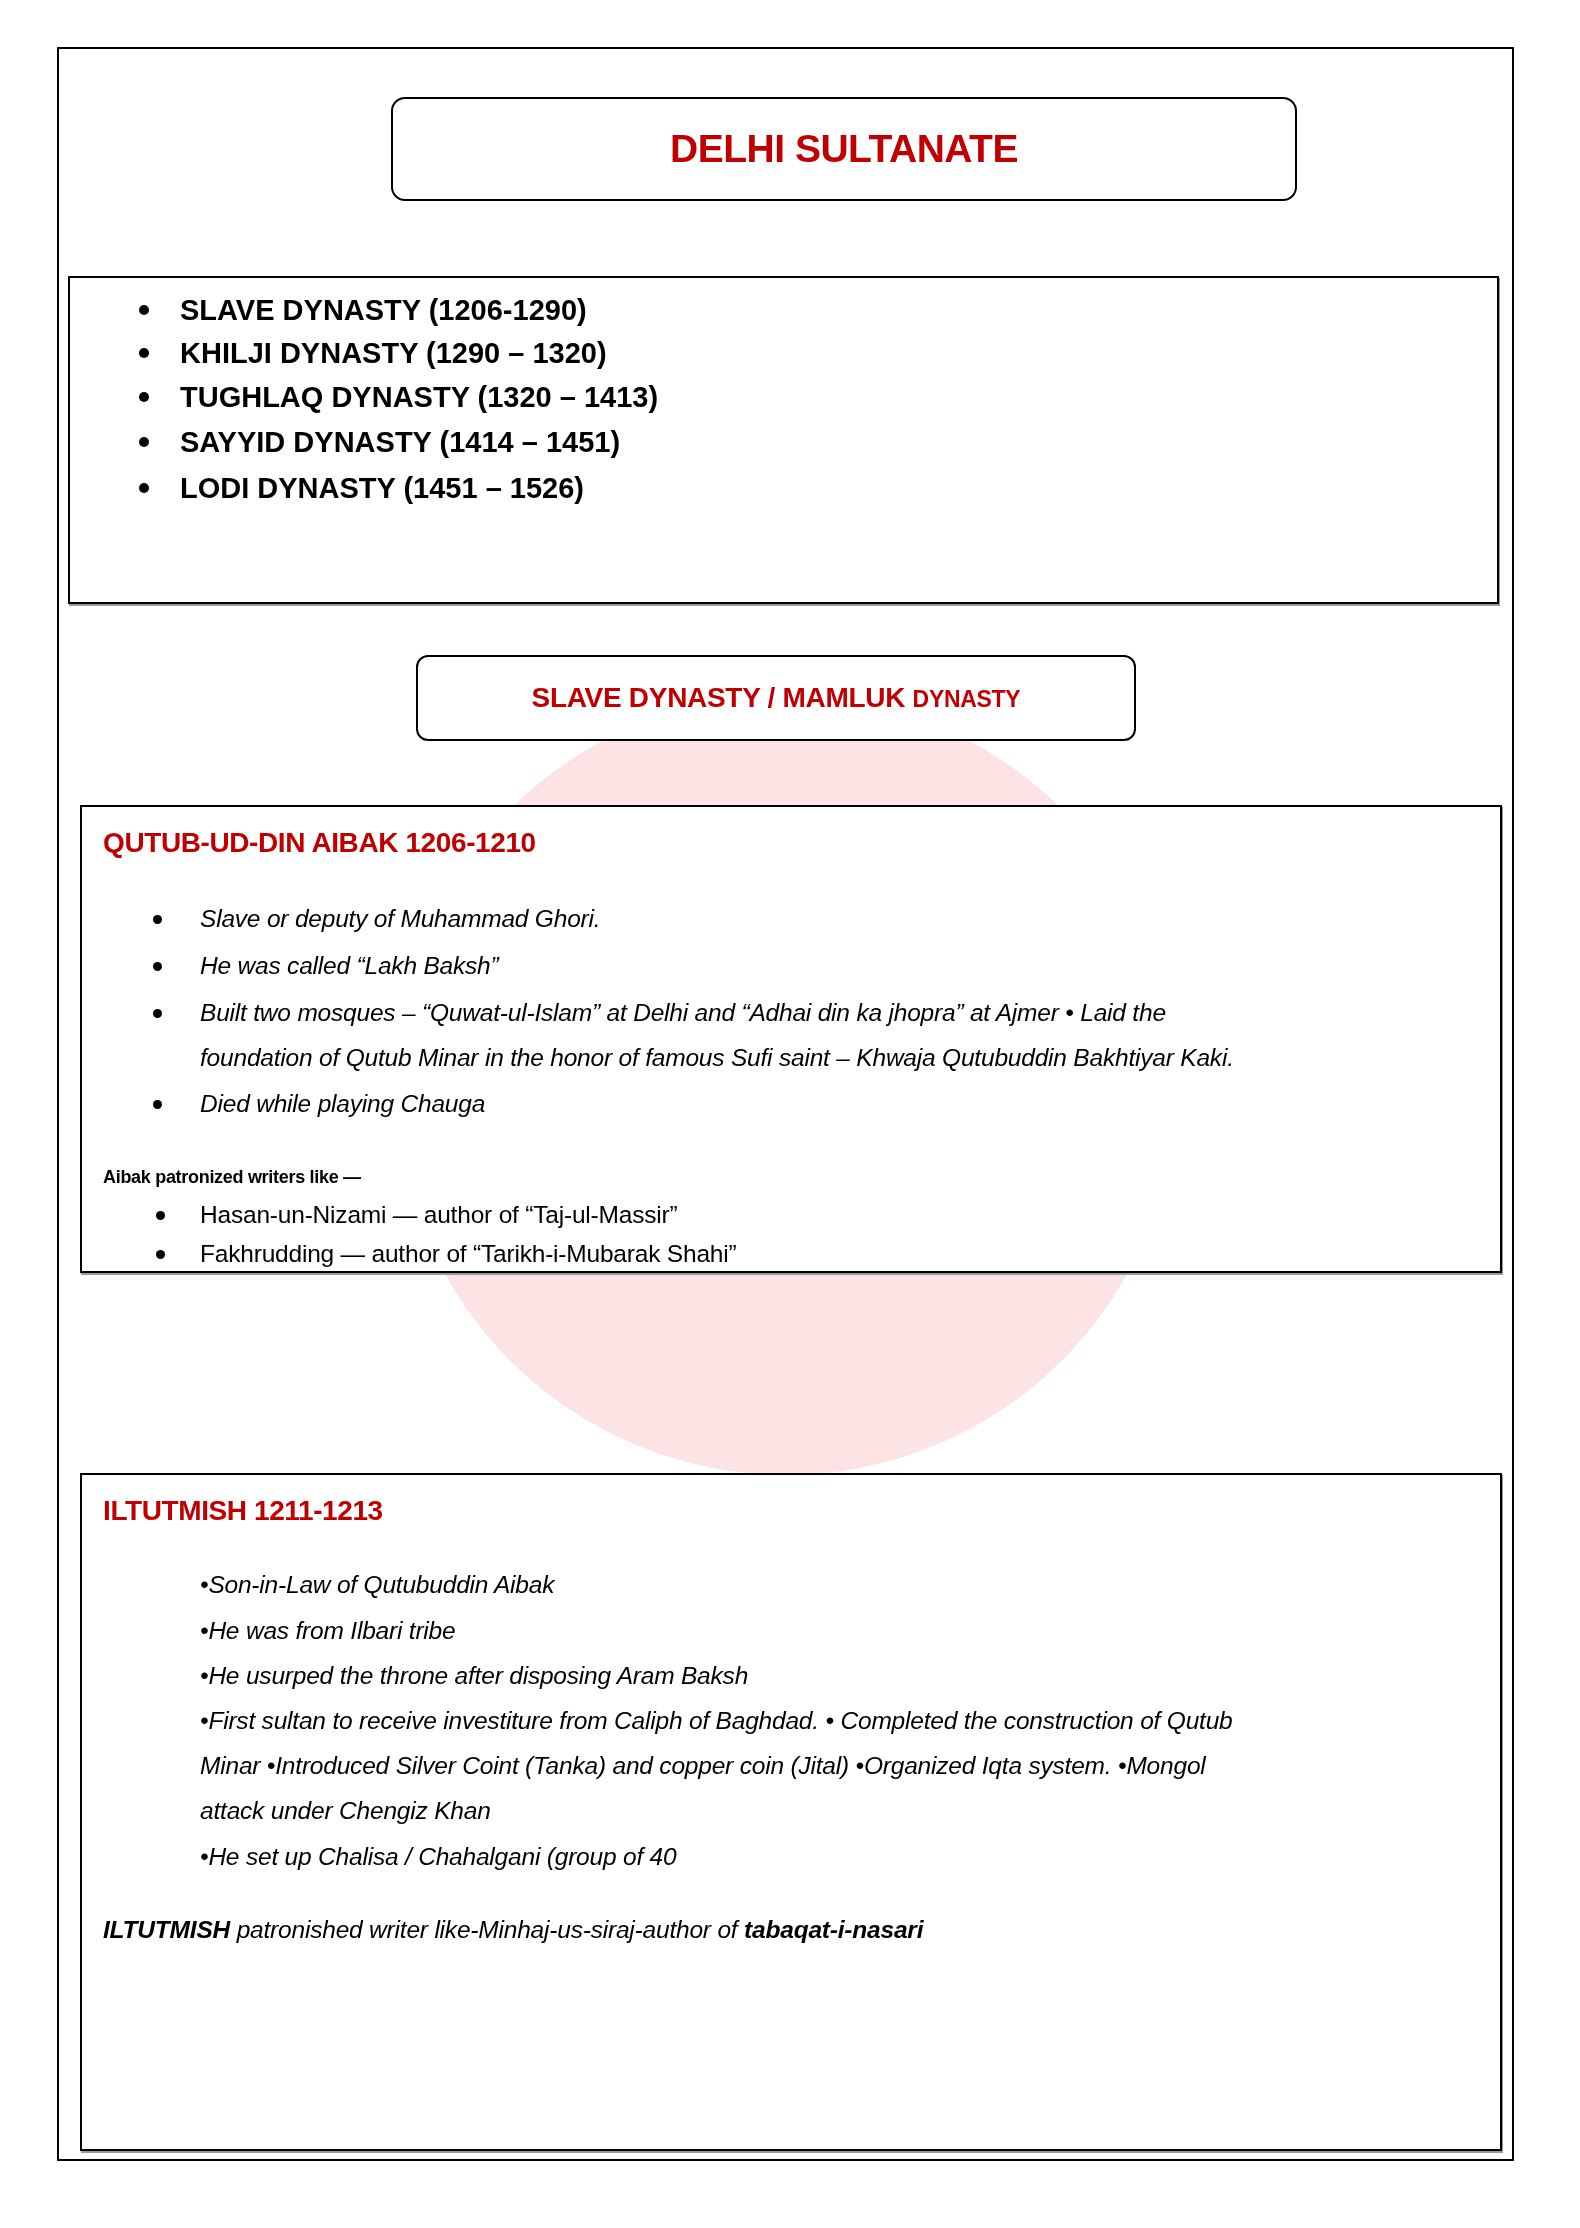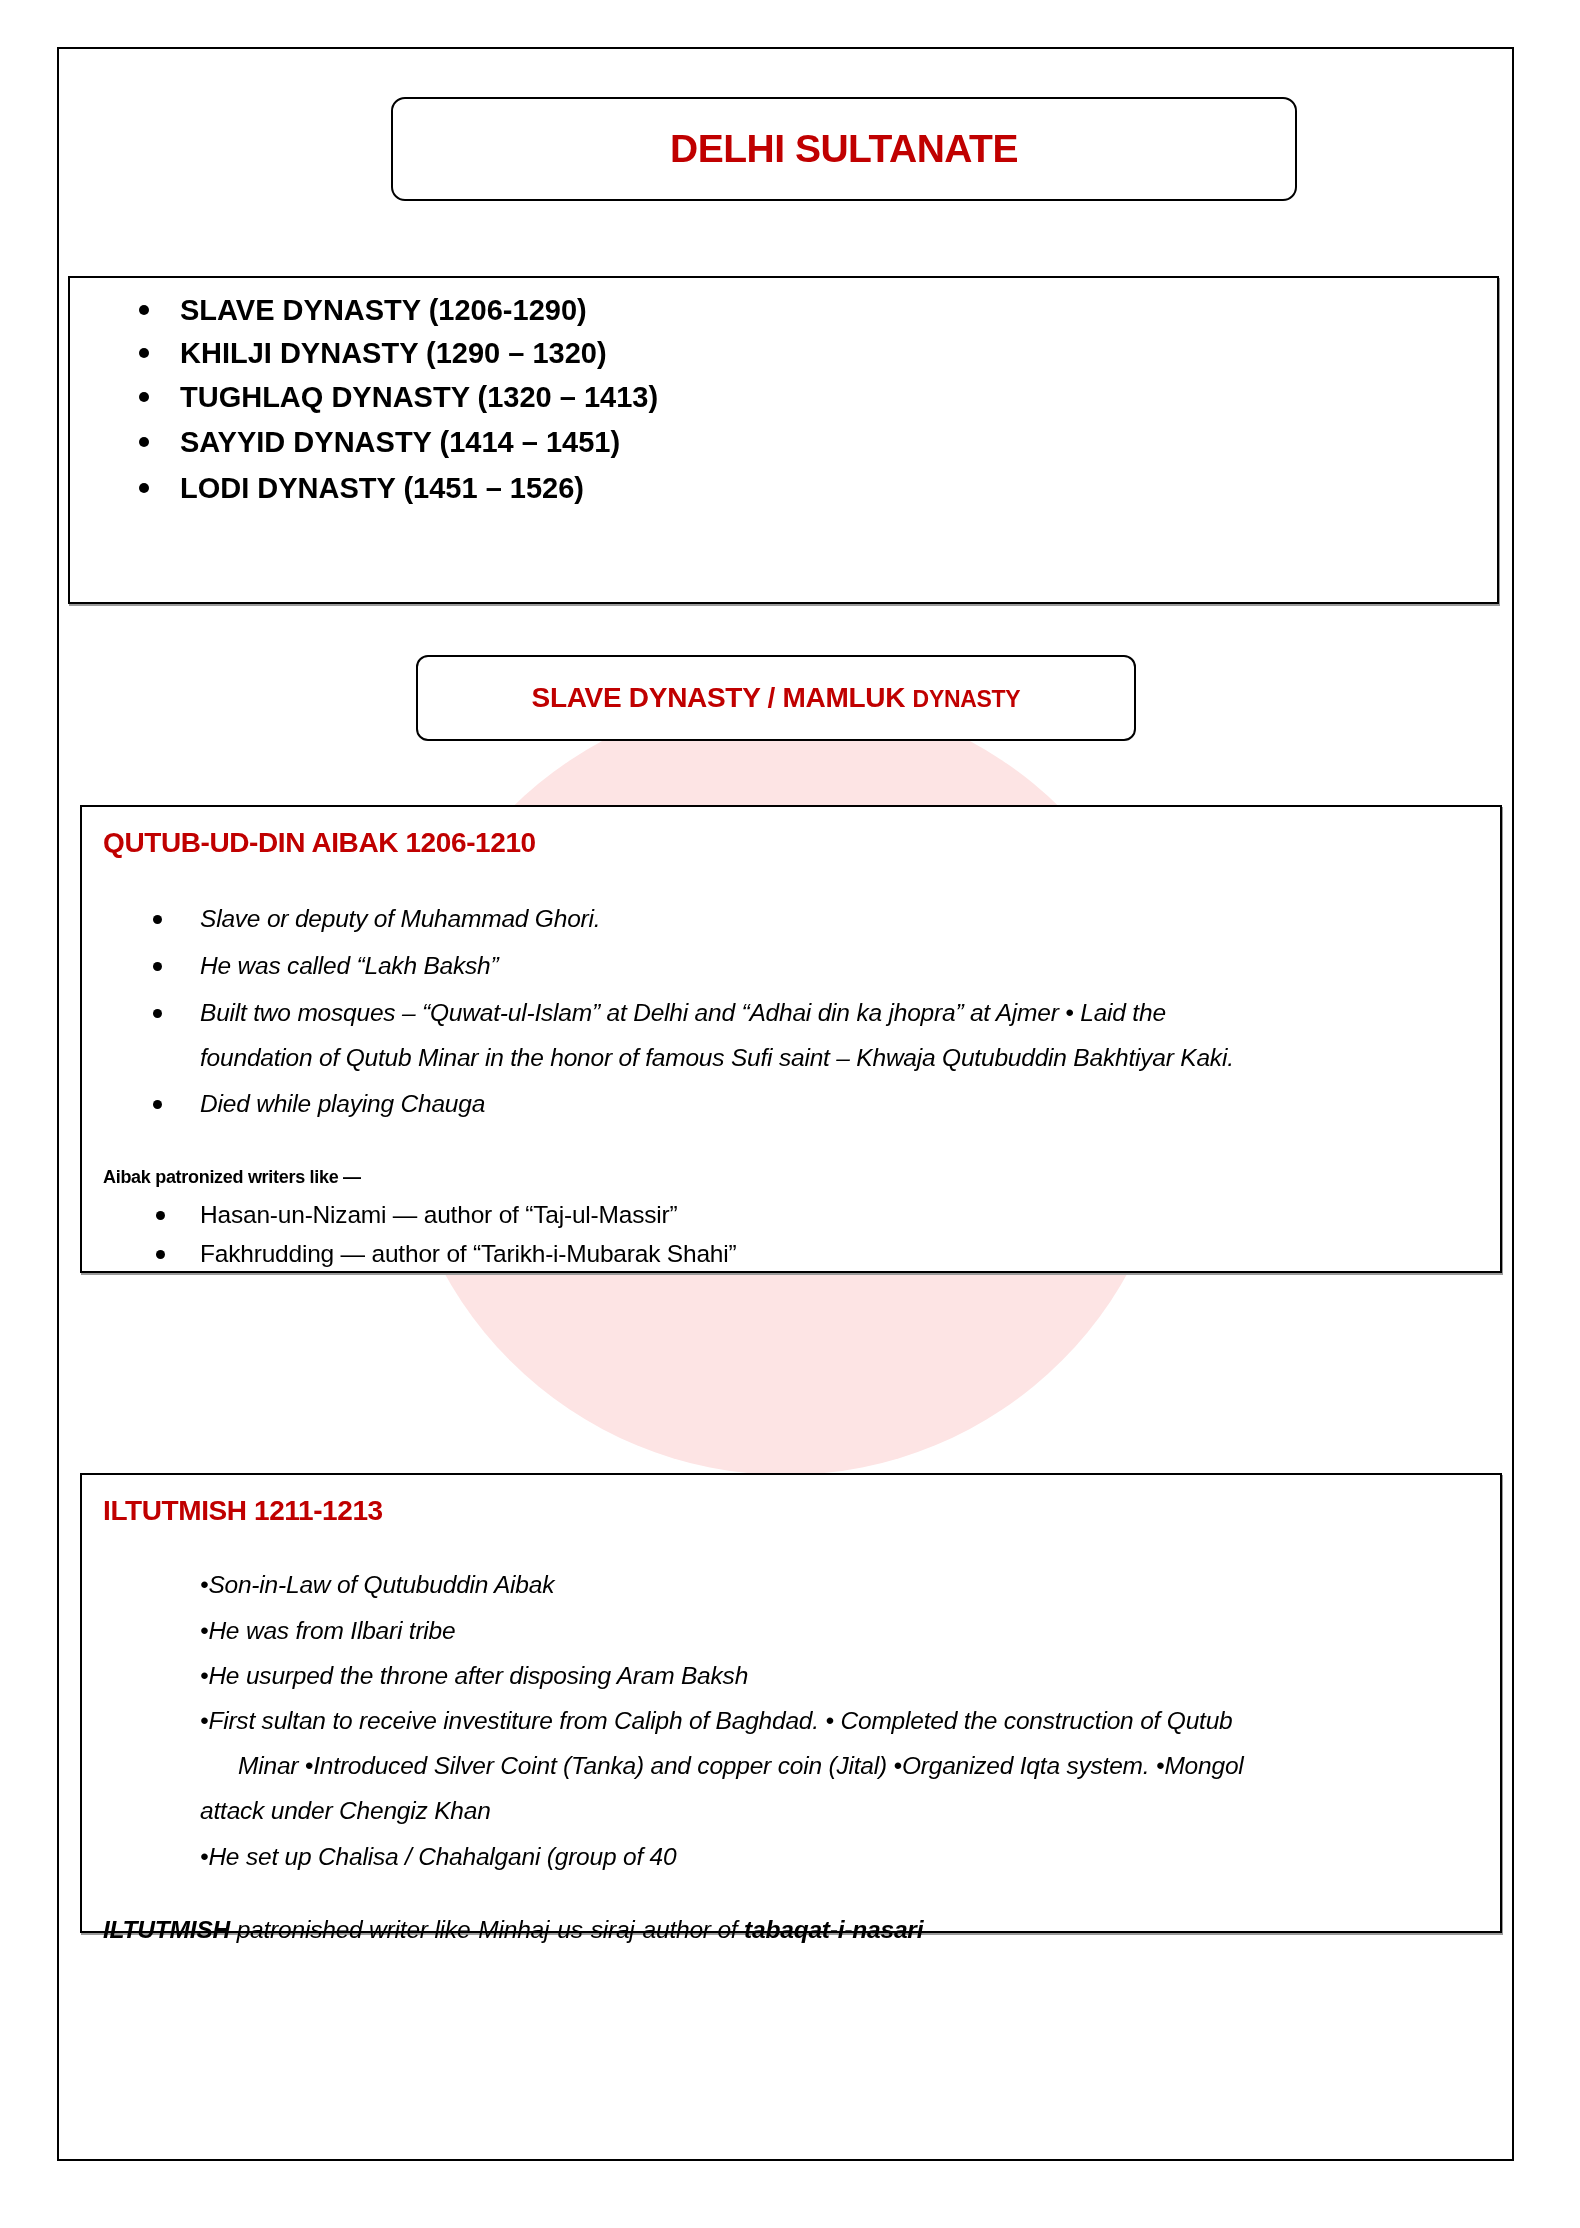--- a/index.html
+++ b/index.html
@@ -78,27 +78,27 @@
 
   <div class="up-line bold" style="left:21px; top:355px; font-size:18px; letter-spacing:-0.3px;">Aibak patronized writers like —</div>
 
   <span class="blt" style="left:74px; top:404px;"></span>
   <div class="up-line" style="left:118px; top:393px;">Hasan-un-Nizami — author of “Taj-ul-Massir”</div>
 
   <span class="blt" style="left:74px; top:443px;"></span>
   <div class="up-line" style="left:118px; top:432px;">Fakhrudding — author of “Tarikh-i-Mubarak Shahi”</div>
 </div>
 
-<div class="sqbox" style="left:80px; top:1473px; width:1422px; height:460px;">
+<div class="sqbox" style="left:80px; top:1473px; width:1422px; height:678px;">
   <div class="heading red" style="top:20px;">ILTUTMISH 1211-1213</div>
 
   <div class="it-line" style="left:118px; top:95px;">•Son-in-Law of Qutubuddin Aibak</div>
   <div class="it-line" style="left:118px; top:141px;">•He was from Ilbari tribe</div>
   <div class="it-line" style="left:118px; top:186px;">•He usurped the throne after disposing Aram Baksh</div>
   <div class="it-line" style="left:118px; top:231px;">•First sultan to receive investiture from Caliph of Baghdad. • Completed the construction of Qutub</div>
-  <div class="it-line" style="left:118px; top:276px;margin-left:38px;">Minar •Introduced Silver Coint (Tanka) and copper coin (Jital) •Organized Iqta system. •Mongol</div>
+  <div class="it-line" style="left:118px; top:276px;">Minar •Introduced Silver Coint (Tanka) and copper coin (Jital) •Organized Iqta system. •Mongol</div>
   <div class="it-line" style="left:118px; top:321px;">attack under Chengiz Khan</div>
   <div class="it-line" style="left:118px; top:367px;">•He set up Chalisa / Chahalgani (group of 40</div>
 
   <div class="it-line" style="left:21px; top:440px;">
     <span class="bold-it">ILTUTMISH</span><span> patronished writer like-Minhaj-us-siraj-author of </span><span class="bold-it">tabaqat-i-nasari</span>
   </div>
 </div>
 
 </body></html>

